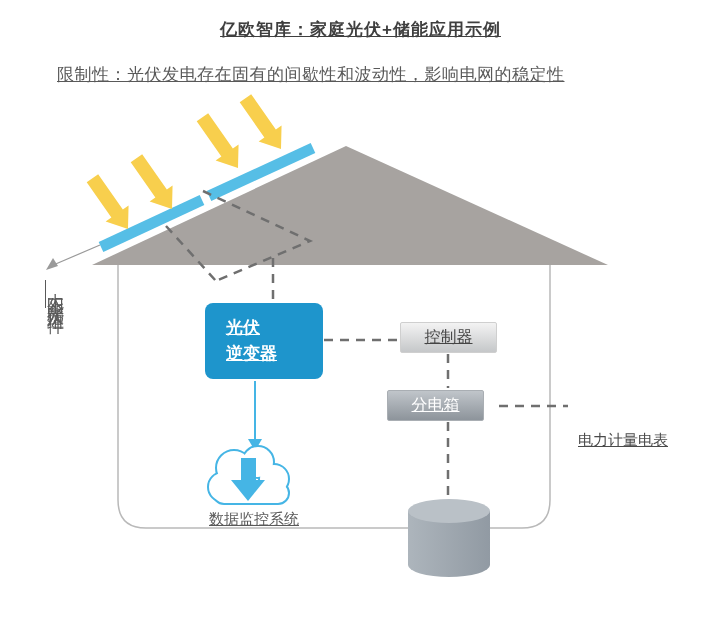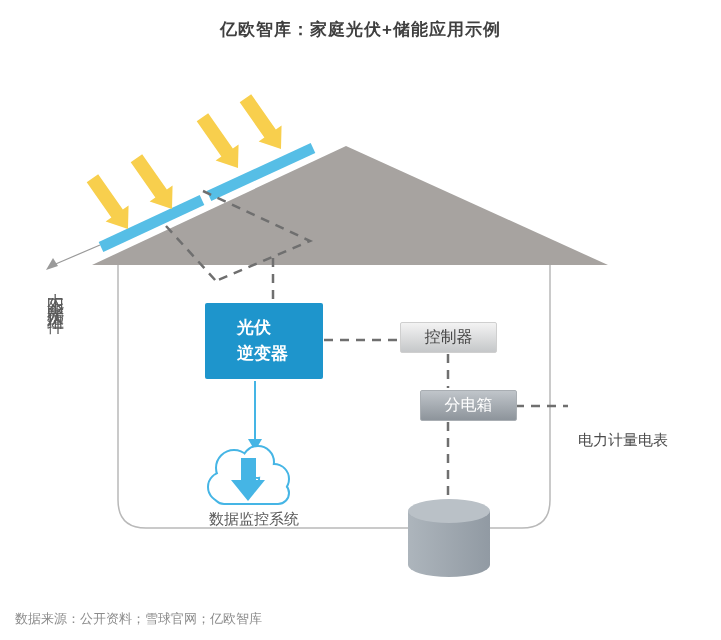--- a/index.html
+++ b/index.html
@@ -1,26 +1,26 @@
 <!DOCTYPE html>
 <html style="--accent-blue: #1e95cc; --panel-blue: #56bee6; --cloud-blue: #45b5e5; --meter-blue: #8fd2ee; --sun-yellow: #f8cf4d; --roof-gray: #a7a3a0; --wall-gray: #b9b9b9; --dash-gray: #6f6f6f; --text-dark: #3f3f3f; --text-gray: #595959; --source-gray: #8c8c8c;"><head>
 <meta charset="utf-8">
 <style>
   html,body{margin:0;padding:0;background:#ffffff;}
   body{font-family:"Liberation Sans","DejaVu Sans",sans-serif;}
   .stage{position:relative;width:721px;height:640px;background:#fff;overflow:hidden;}
   .stage svg{position:absolute;left:0;top:0;}
-  .abs{position:absolute;}
+  .abs{position:absolute;text-decoration:underline;}
   .title{left:0;top:18px;width:721px;text-align:center;font-size:17px;font-weight:bold;color:var(--text-dark,#3f3f3f);letter-spacing:1px;}
   .subtitle{left:57px;top:63px;font-size:17px;color:var(--text-gray,#595959);letter-spacing:0.5px;}
   .panel-label{left:44px;top:280px;writing-mode:vertical-rl;text-orientation:upright;font-size:17px;letter-spacing:4px;color:var(--text-gray,#595959);}
-  .inverter{left:205px;top:303px;width:118px;height:76px;background:var(--accent-blue,#1e95cc);color:#ffffff;border-radius:2px;display:flex;align-items:center;box-sizing:border-box;padding-left:32px;font-size:17px;font-weight:600;line-height:1.55;white-space:pre-line;}
+  .inverter{left:205px;top:303px;width:118px;height:76px;background:var(--accent-blue,#1e95cc);color:#ffffff;border-radius:8px;display:flex;align-items:center;box-sizing:border-box;padding-left:21px;font-size:17px;font-weight:600;line-height:1.55;white-space:pre-line;}
   .gbox{width:97px;height:31px;border-radius:2px;display:flex;align-items:center;justify-content:center;font-size:16px;box-sizing:border-box;}
   .controller{left:400px;top:322px;background:linear-gradient(#f3f3f3,#c5c7c9);color:#454545;border:1px solid #cfcfcf;}
-  .distbox{left:420px;top:390px;background:linear-gradient(#c0c5ca,#8d949b);color:#ffffff;border:1px solid #a9aeb3;}
+  .distbox{left:387px;top:390px;background:linear-gradient(#c0c5ca,#8d949b);color:#ffffff;border:1px solid #a9aeb3;}
   .meter-value{left:571px;top:392px;width:92px;height:31px;border-radius:50%;background:var(--meter-blue,#8fd2ee);display:flex;align-items:center;justify-content:center;font-size:16px;color:#3d3d3d;}
   .meter-label{left:563px;top:431px;width:120px;text-align:center;font-size:15px;color:#4a4a4a;}
   .cloud-label{left:196px;top:510px;width:116px;text-align:center;font-size:15px;color:var(--text-gray,#595959);}
   .battery-label{left:396px;top:588px;width:106px;text-align:center;font-size:16px;color:#4a4a4a;}
   .source{left:15px;top:610px;font-size:13px;color:var(--source-gray,#8c8c8c);}
 </style>
 </head>
 <body>
 
 <div class="stage">
@@ -91,33 +91,33 @@
     </g>
 
     <g>
       <rect x="408" y="511" width="82" height="54" fill="url(#cylGrad)"></rect>
       <ellipse cx="449" cy="565" rx="41" ry="12" fill="url(#cylGrad)"></ellipse>
       <ellipse cx="449" cy="511" rx="41" ry="12" fill="#bac1c7"></ellipse>
     </g>
   </svg>
 
   <div class="abs title">亿欧智库：家庭光伏+储能应用示例</div>
+  <div class="abs subtitle">限制性：光伏发电存在固有的间歇性和波动性，影响电网的稳定性</div>
   <div class="abs panel-label">太阳能光伏组件</div>
 
   <div class="abs inverter">
     <span>光伏
 逆变器</span>
   </div>
 
   <div class="abs gbox controller">
     <span>控制器</span>
   </div>
 
   <div class="abs gbox distbox">
     <span>分电箱</span>
   </div>
 
   <div class="abs cloud-label">数据监控系统</div>
 
   <div class="abs meter-label">电力计量电表</div>
 
-  <div class="abs source">数据来源：公开资料；雪球官网；亿欧智库</div>
 </div>
 
 </body></html>

